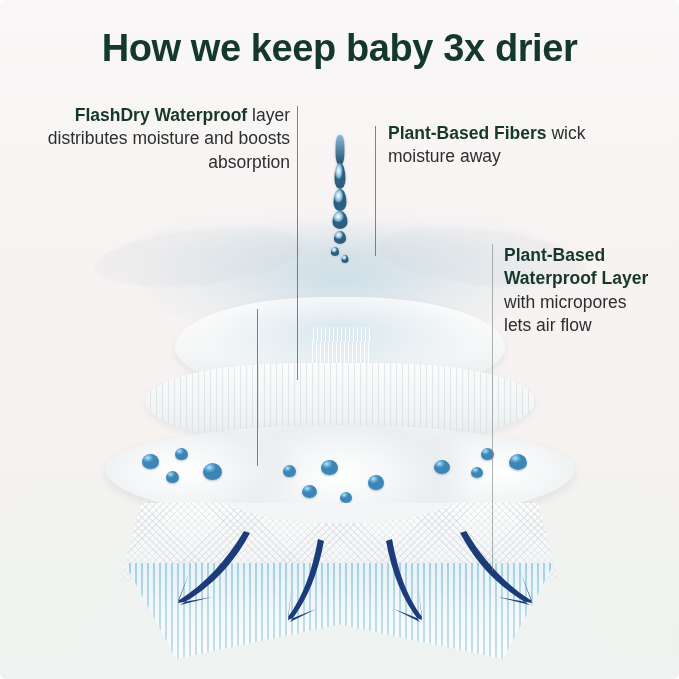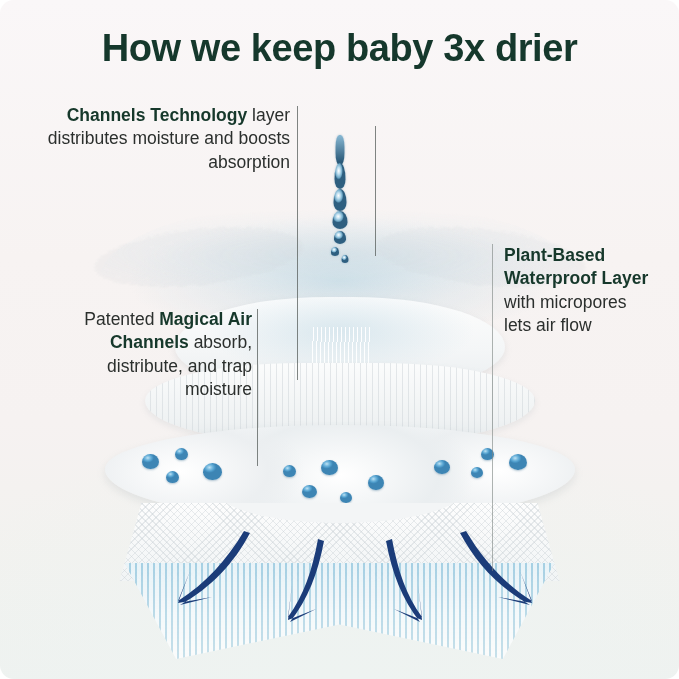--- a/index.html
+++ b/index.html
@@ -1,20 +1,20 @@
 <!DOCTYPE html>
 <html><head>
 <meta charset="utf-8">
 <style>
   html,body{margin:0;padding:0;background:#ffffff;}
   body{width:679px;height:679px;overflow:hidden;
        font-family:"Liberation Sans","DejaVu Sans",sans-serif;}
 
   #card{
-    position:relative;width:679px;height:679px;border-radius:14px;overflow:hidden;
+    position:relative;width:679px;height:679px;border-radius:6px;overflow:hidden;
     background:
       radial-gradient(120% 70% at 50% 100%, #eef3f1 0%, rgba(238,243,241,0) 55%),
       linear-gradient(180deg,#faf7f8 0%, #f7f3f2 38%, #f6f2f1 62%, #f2f2ef 82%, #eef2f0 100%);
   }
 
   
   #title{
     position:absolute;left:0;right:0;top:27px;text-align:center;
     font-size:38px;font-weight:700;letter-spacing:-.4px;color:#15382c;
     white-space:nowrap;
@@ -195,26 +195,27 @@
       </g>
     </svg>
   </div>
 
   <div class="lead" id="ld-flashdry"></div>
   <div class="lead" id="ld-fibers"></div>
   <div class="lead" id="ld-channels"></div>
   <div class="lead" id="ld-waterproof"></div>
 
   <div class="callout c-left" id="co-flashdry">
-    <b>Channels Technology</b>
+    <b>FlashDry Waterproof</b>
     <span>layer distributes moisture and boosts absorption</span>
   </div>
 
+  <div class="callout c-right" id="co-fibers">
+    <b>Plant-Based Fibers</b>
+    <span>wick moisture away</span>
+  </div>
 
   <div class="callout c-right" id="co-waterproof">
     <b>Plant-Based Waterproof Layer</b><span> with micropores lets air flow</span>
   </div>
 
-  <div class="callout c-left" id="co-channels">
-    <span>Patented </span><b>Magical Air Channels</b><span> absorb, distribute, and trap moisture</span>
-  </div>
 
 </div>
 
 </body></html>

